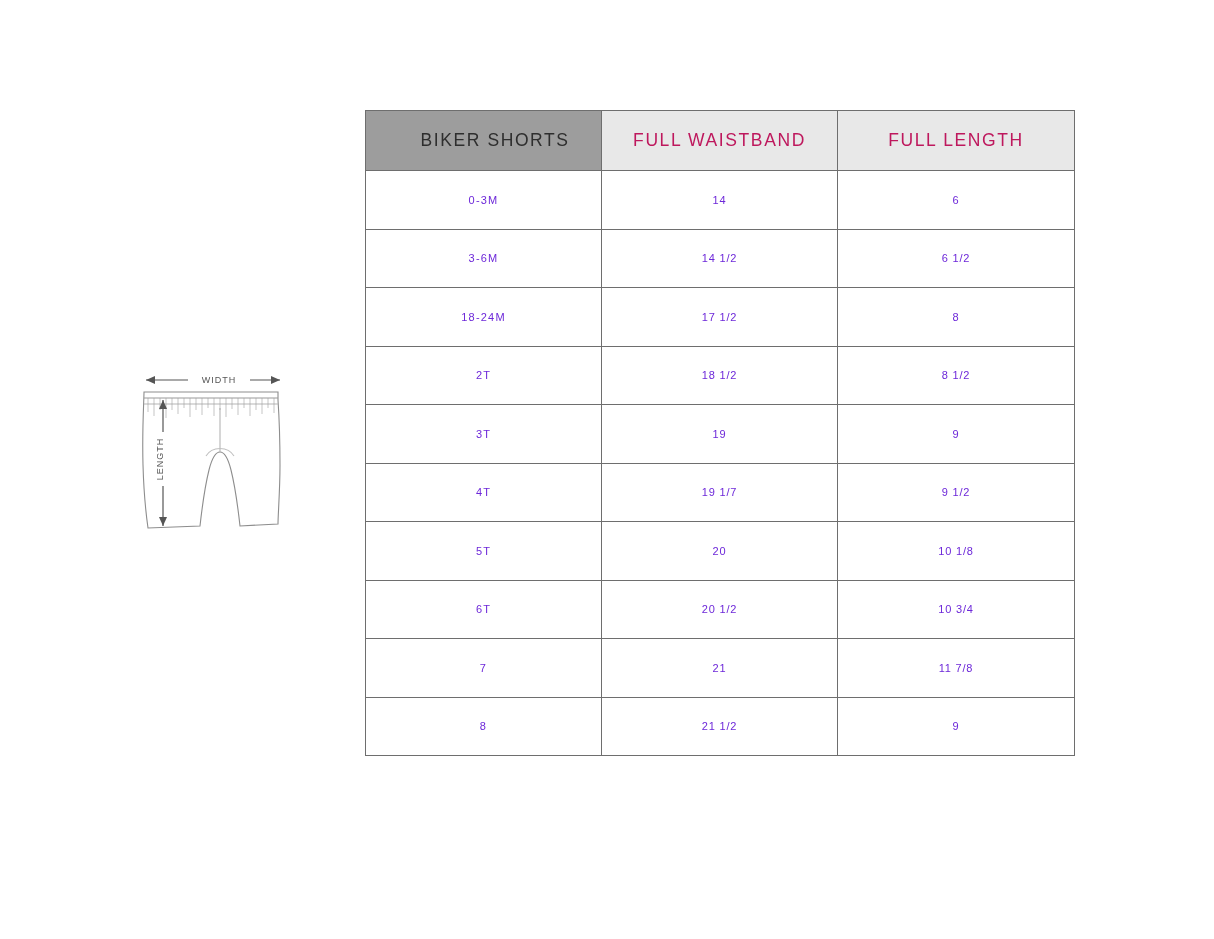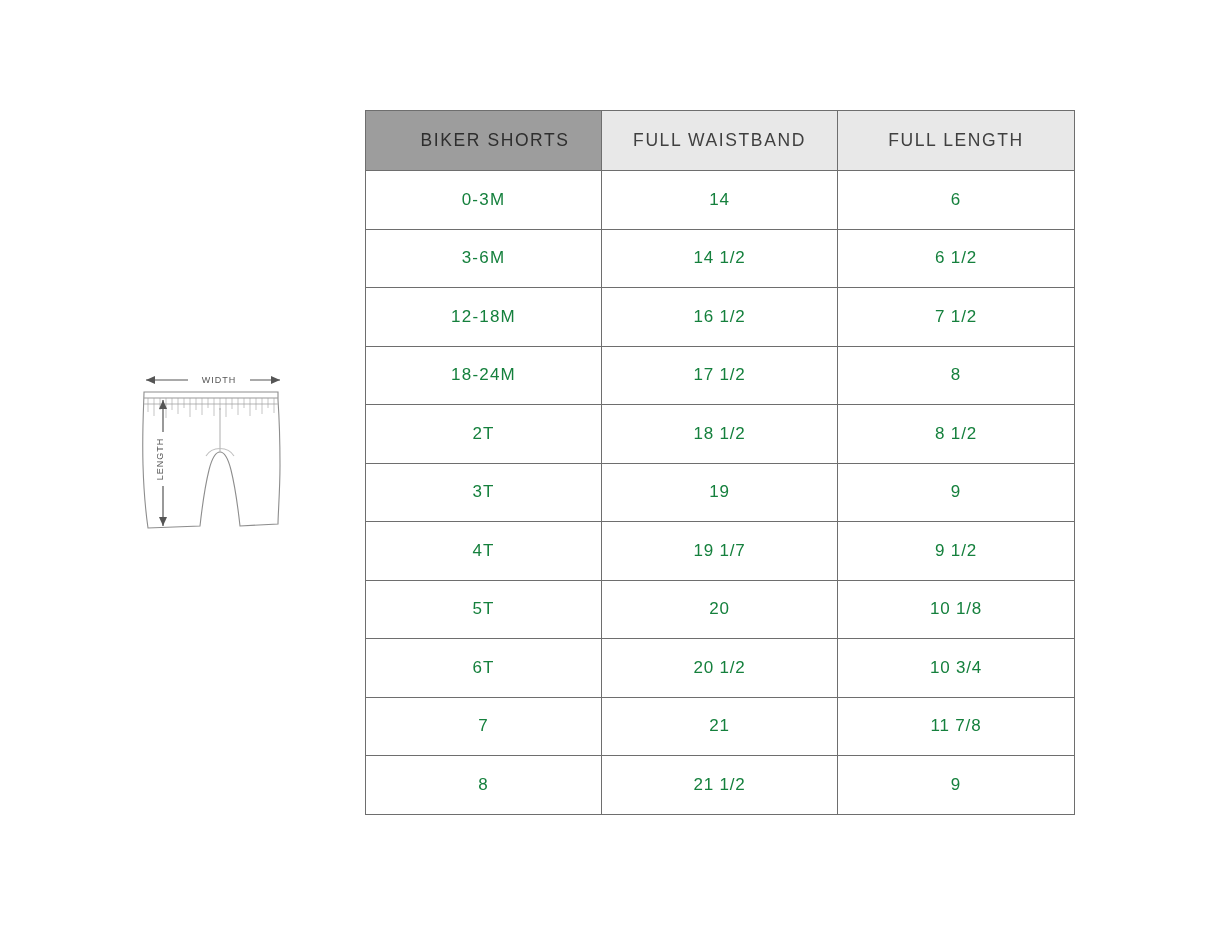--- a/index.html
+++ b/index.html
@@ -48,35 +48,35 @@
   #size-chart th, #size-chart td {
     border: 1px solid #6e6e6e;
     text-align: center;
     vertical-align: middle;
     font-weight: normal;
   }
   #size-chart thead th {
     height: 57px;
     font-size: 17.5px;
     letter-spacing: 1.6px;
-    color: #404040;
+    color: #be185d;
   }
   #size-chart thead th.head-a {
     background: #9d9d9d;
     color: #2e2e2e;
     padding-left: 24px;
   }
   #size-chart thead th.head-b {
     background: #e8e8e8;
   }
   #size-chart tbody td {
     height: 55.5px;
-    font-size: 17px;
+    font-size: 11px;
     letter-spacing: 0.8px;
-    color: #15803d;
+    color: #6d28d9;
     background: #ffffff;
   }
   #size-chart tbody td.col-size {
     letter-spacing: 1.2px;
   }
 </style>
 </head>
 <body>
 
 <div id="diagram">
@@ -154,25 +154,20 @@
       <td class="col-size">0-3M</td>
       <td>14</td>
       <td>6</td>
     </tr>
     <tr>
       <td class="col-size">3-6M</td>
       <td>14 1/2</td>
       <td>6 1/2</td>
     </tr>
     <tr>
-      <td class="col-size">12-18M</td>
-      <td>16 1/2</td>
-      <td>7 1/2</td>
-    </tr>
-    <tr>
       <td class="col-size">18-24M</td>
       <td>17 1/2</td>
       <td>8</td>
     </tr>
     <tr>
       <td class="col-size">2T</td>
       <td>18 1/2</td>
       <td>8 1/2</td>
     </tr>
     <tr>

